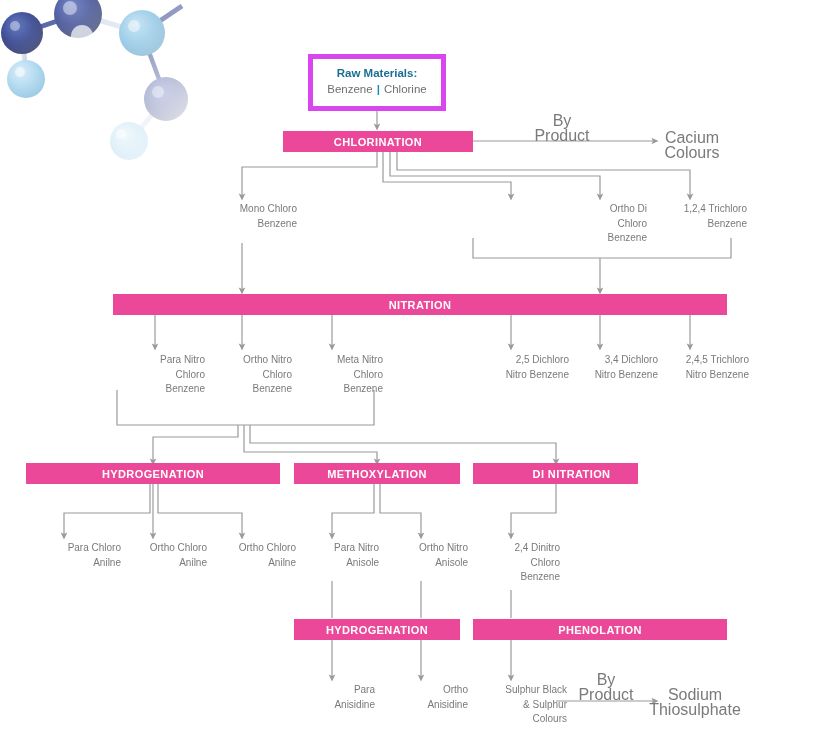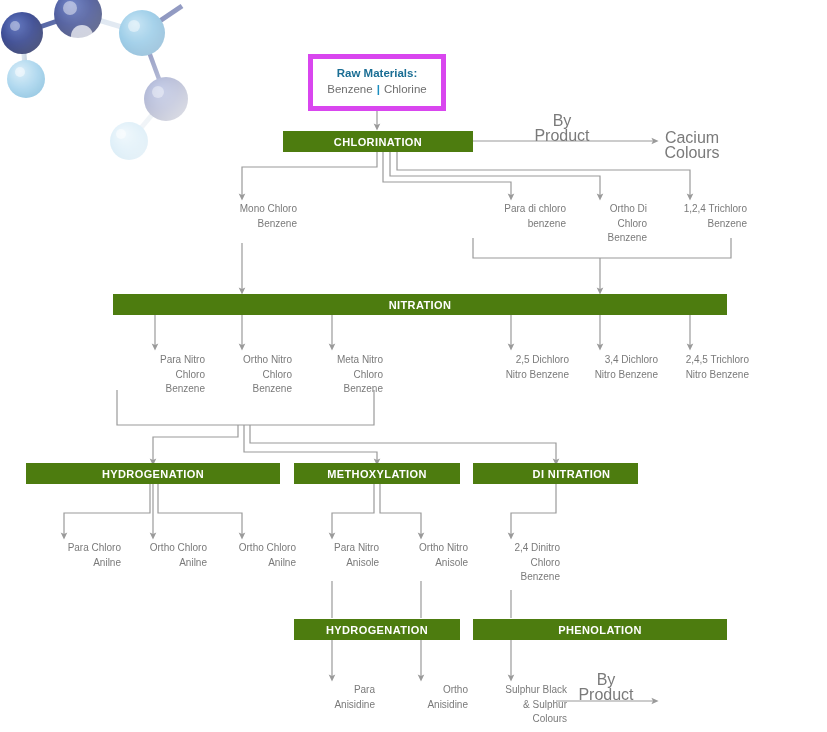--- a/index.html
+++ b/index.html
@@ -8,21 +8,21 @@
     font-family:"Liberation Sans","DejaVu Sans",sans-serif;
     -webkit-font-smoothing:antialiased;
   }
   #stage{position:absolute;left:0;top:0;width:827px;height:732px;}
   svg.layer{position:absolute;left:0;top:0;width:827px;height:732px;overflow:visible;}
   svg.layer.lines{z-index:1;}
   .deco{position:absolute;left:0;top:0;width:210px;height:175px;z-index:0;pointer-events:none;}
 
   
   .bar{
-    position:absolute;z-index:3;background:#4d7c0f;color:#ffffff;
+    position:absolute;z-index:3;background:#ec4899;color:#ffffff;
     font-size:11px;font-weight:bold;letter-spacing:.4px;
     display:flex;align-items:center;justify-content:center;
     height:21px;box-sizing:border-box;
   }
 
   
   .rawbox{
     position:absolute;z-index:3;border:5px solid #d946ef;background:#ffffff;
     box-sizing:border-box;text-align:center;padding:7px 10px 8px 10px;
   }
@@ -176,24 +176,20 @@
   </div>
   <div class="sidelbl" style="left:649px;top:131px;width:86px;">
     <div>Cacium</div>
     <div>Colours</div>
   </div>
 
   <div class="chem" style="left:187px;top:202px;width:110px;">
     <div>Mono Chloro</div>
     <div>Benzene</div>
   </div>
-  <div class="chem" style="left:456px;top:202px;width:110px;">
-    <div>Para di chloro</div>
-    <div>benzene</div>
-  </div>
   <div class="chem" style="left:553px;top:202px;width:94px;">
     <div>Ortho Di</div>
     <div>Chloro</div>
     <div>Benzene</div>
   </div>
   <div class="chem" style="left:633px;top:202px;width:114px;">
     <div>1,2,4 Trichloro</div>
     <div>Benzene</div>
   </div>
 
@@ -264,14 +260,18 @@
   <div class="chem" style="left:455px;top:683px;width:112px;">
     <div>Sulphur Black</div>
     <div>&amp; Sulphur</div>
     <div>Colours</div>
   </div>
 
   <div class="sidelbl" style="left:570px;top:673px;width:72px;">
     <div>By</div>
     <div>Product</div>
   </div>
+  <div class="sidelbl" style="left:645px;top:688px;width:100px;">
+    <div>Sodium</div>
+    <div>Thiosulphate</div>
+  </div>
 
 </div>
 
 </body></html>

